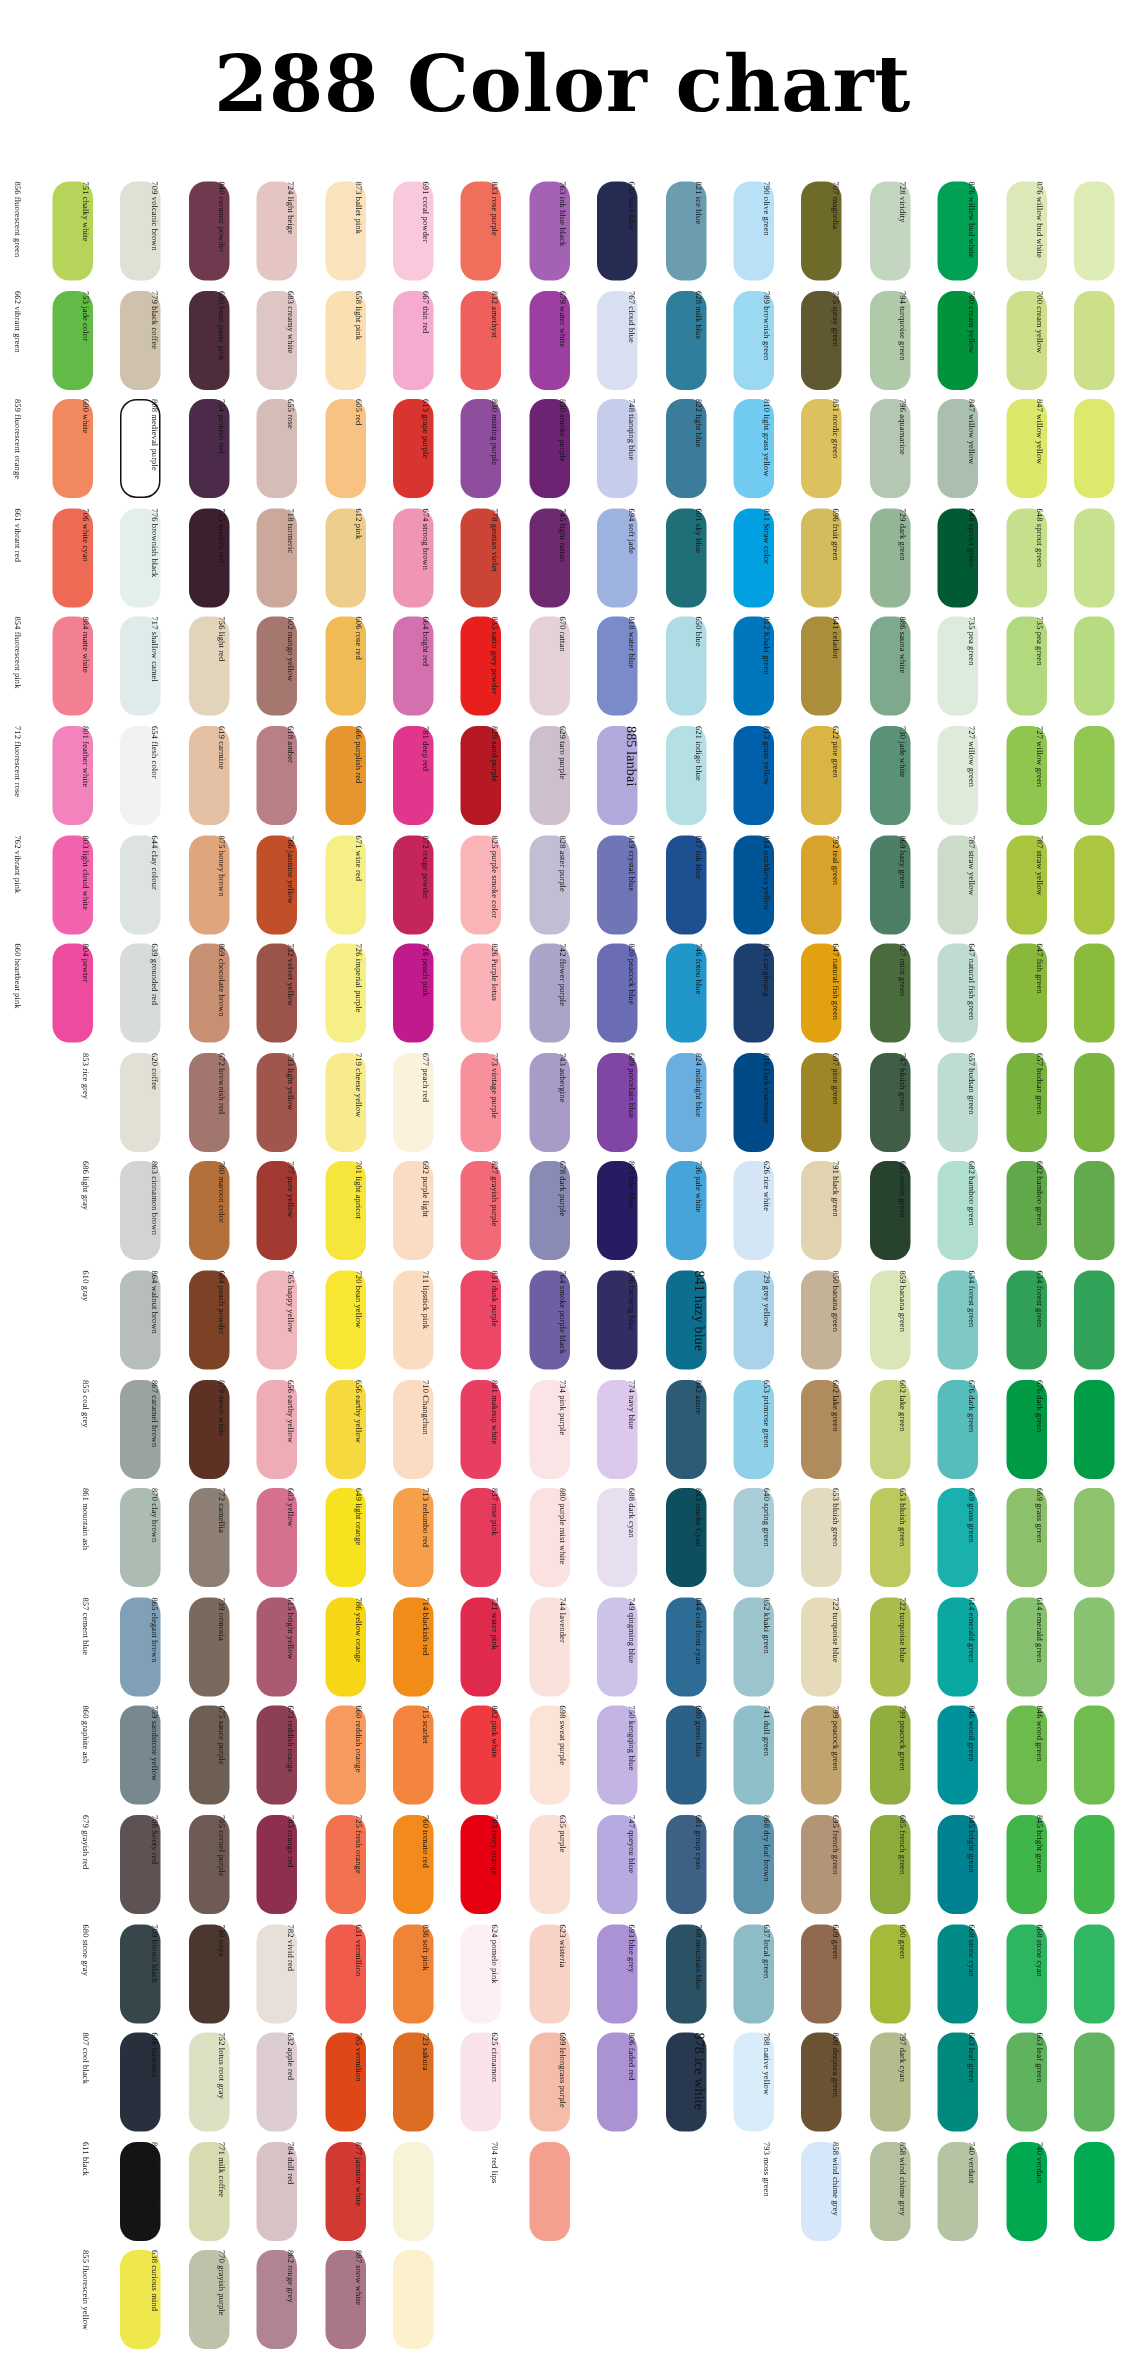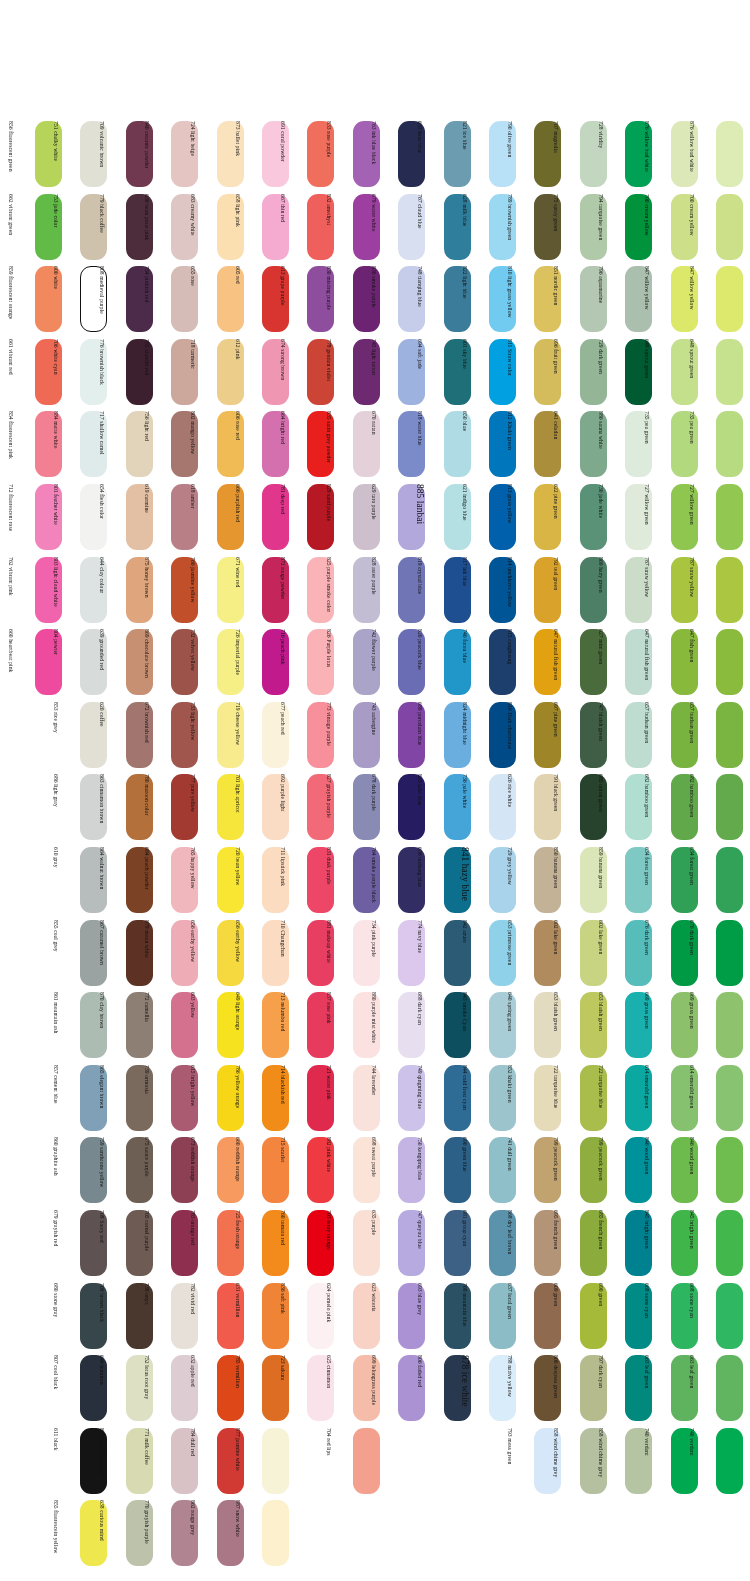--- a/index.html
+++ b/index.html
@@ -70,20 +70,21 @@
   }
   .label.big {
     font-size: 9.4px;
   }
 </style>
 </head>
 <body>
 
 <div id="page">
 
+  <div id="title">288 Color chart</div>
 
   <div id="grid">
       <div class="col" style="left: 0px;">
         <div class="cell" style="top: 0px;">
           <span class="label">856 fluorescent green</span>
           <span class="swatch" title="856 fluorescent green" style="background: rgb(183, 212, 90);"></span>
         </div>
         <div class="cell" style="top: 72.6px;">
           <span class="label">662 vibrant green</span>
           <span class="swatch" title="662 vibrant green" style="background: rgb(98, 187, 70);"></span>

